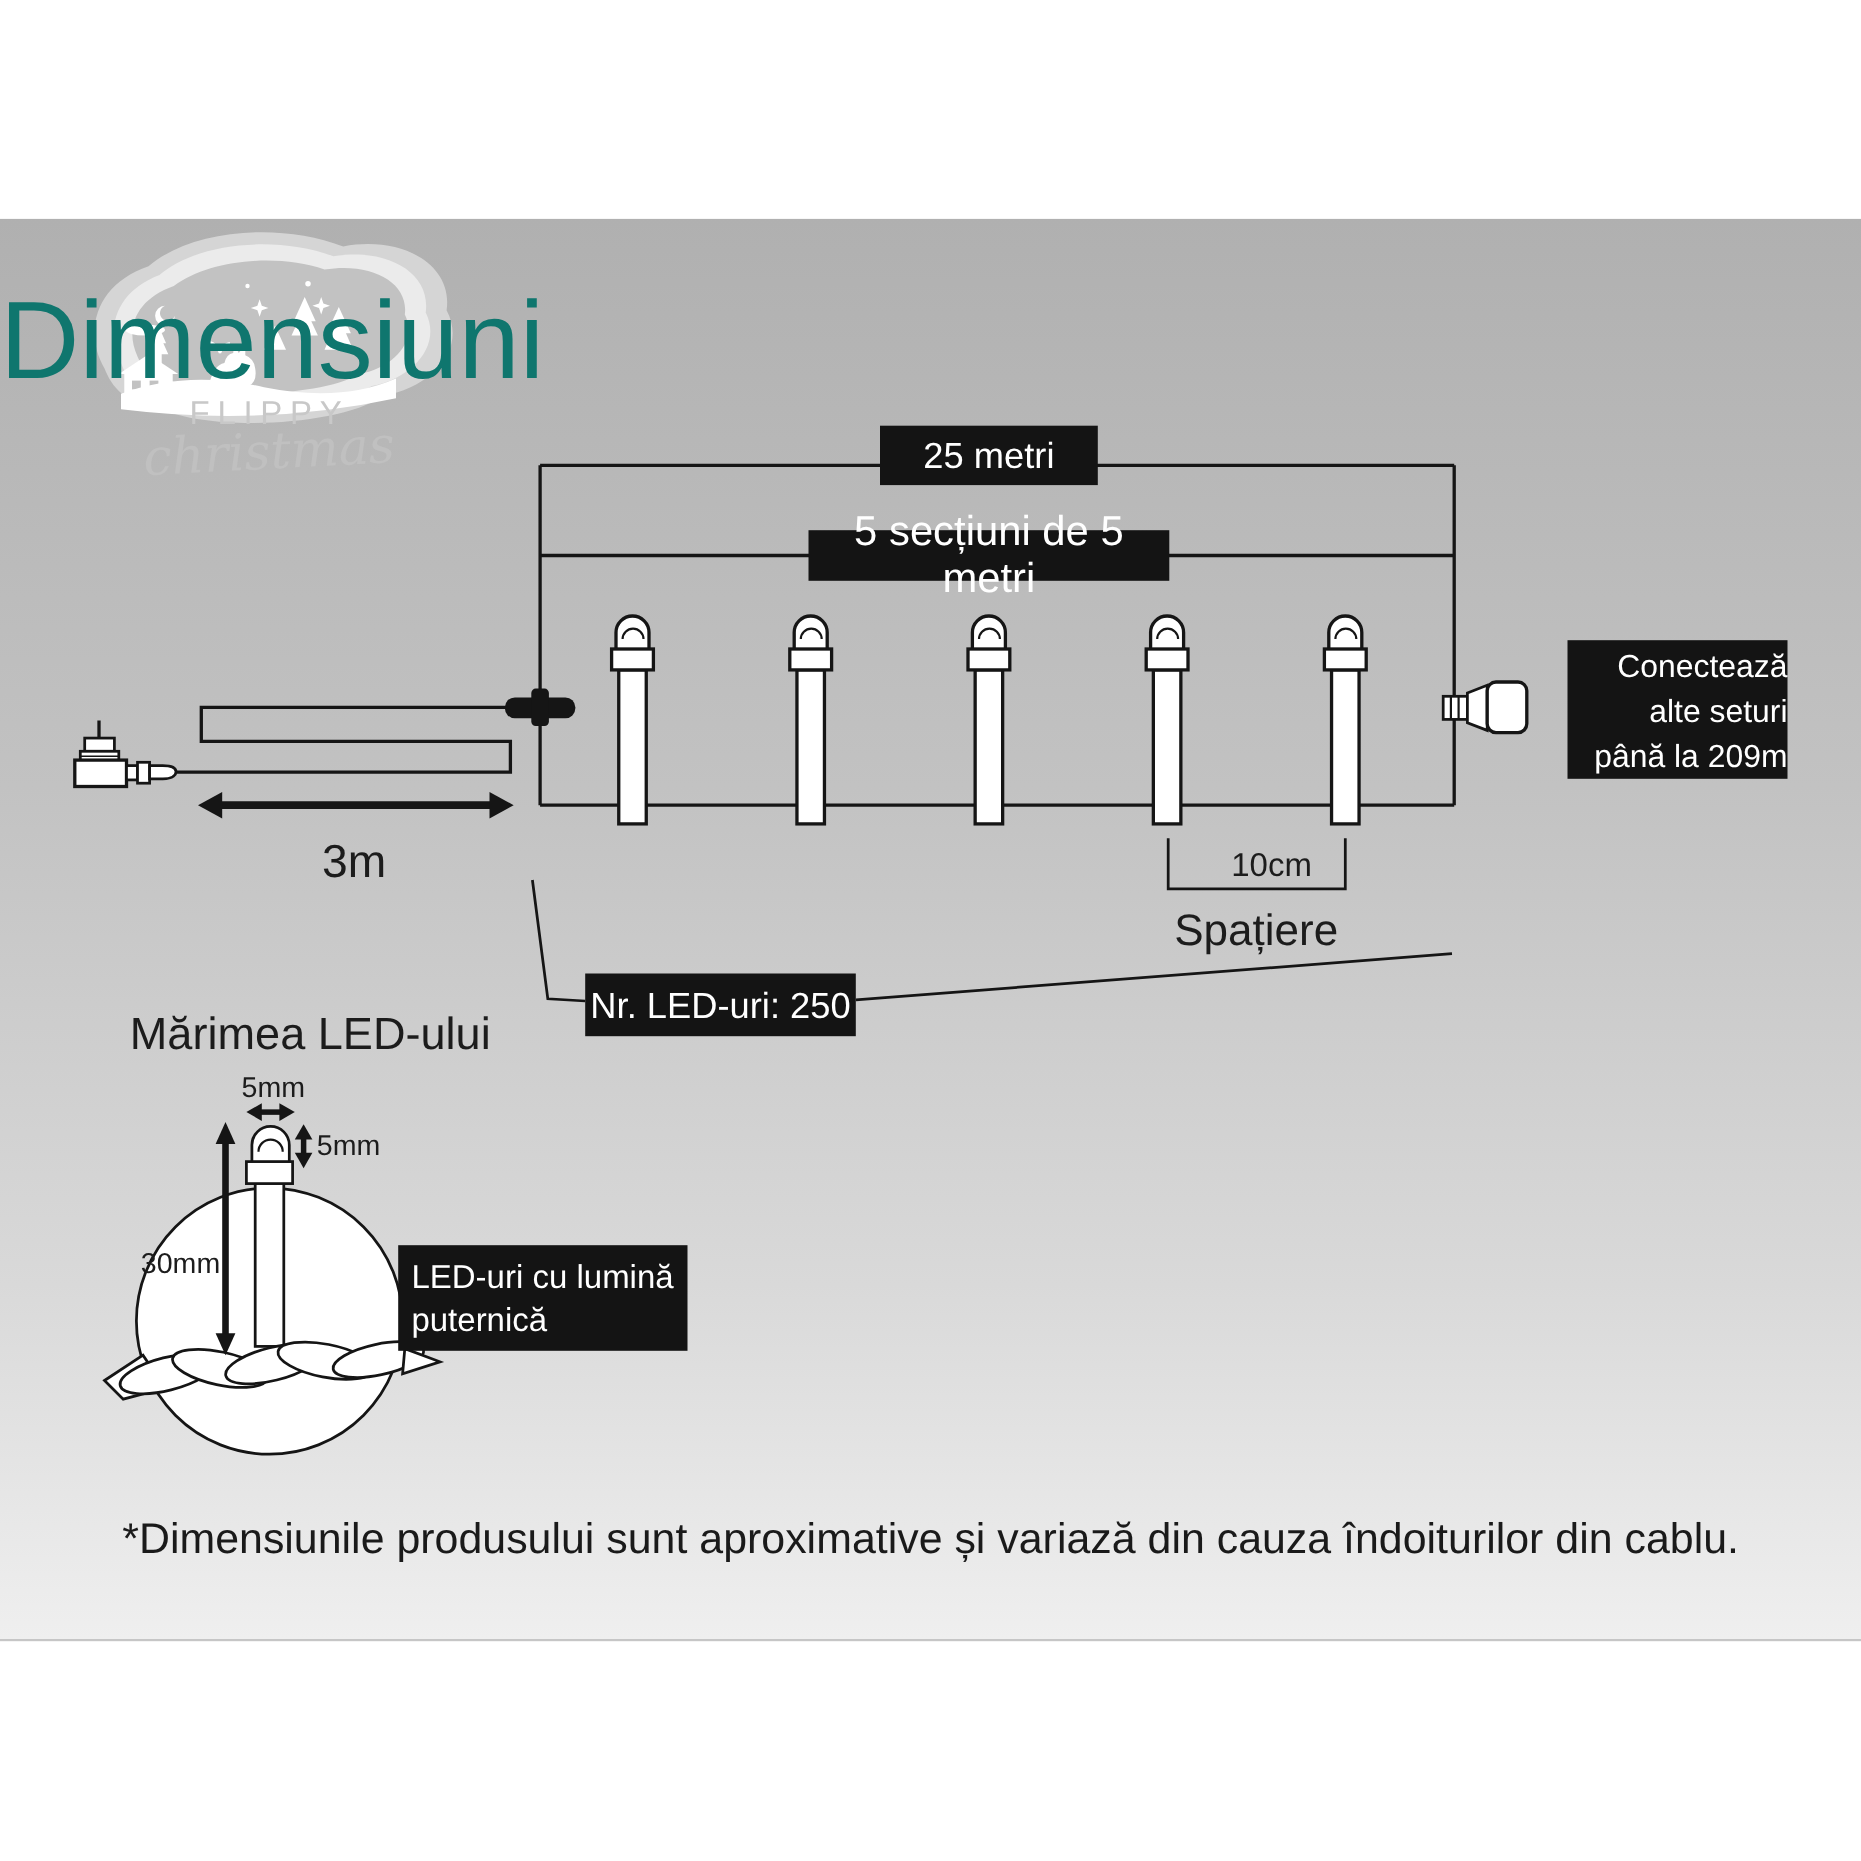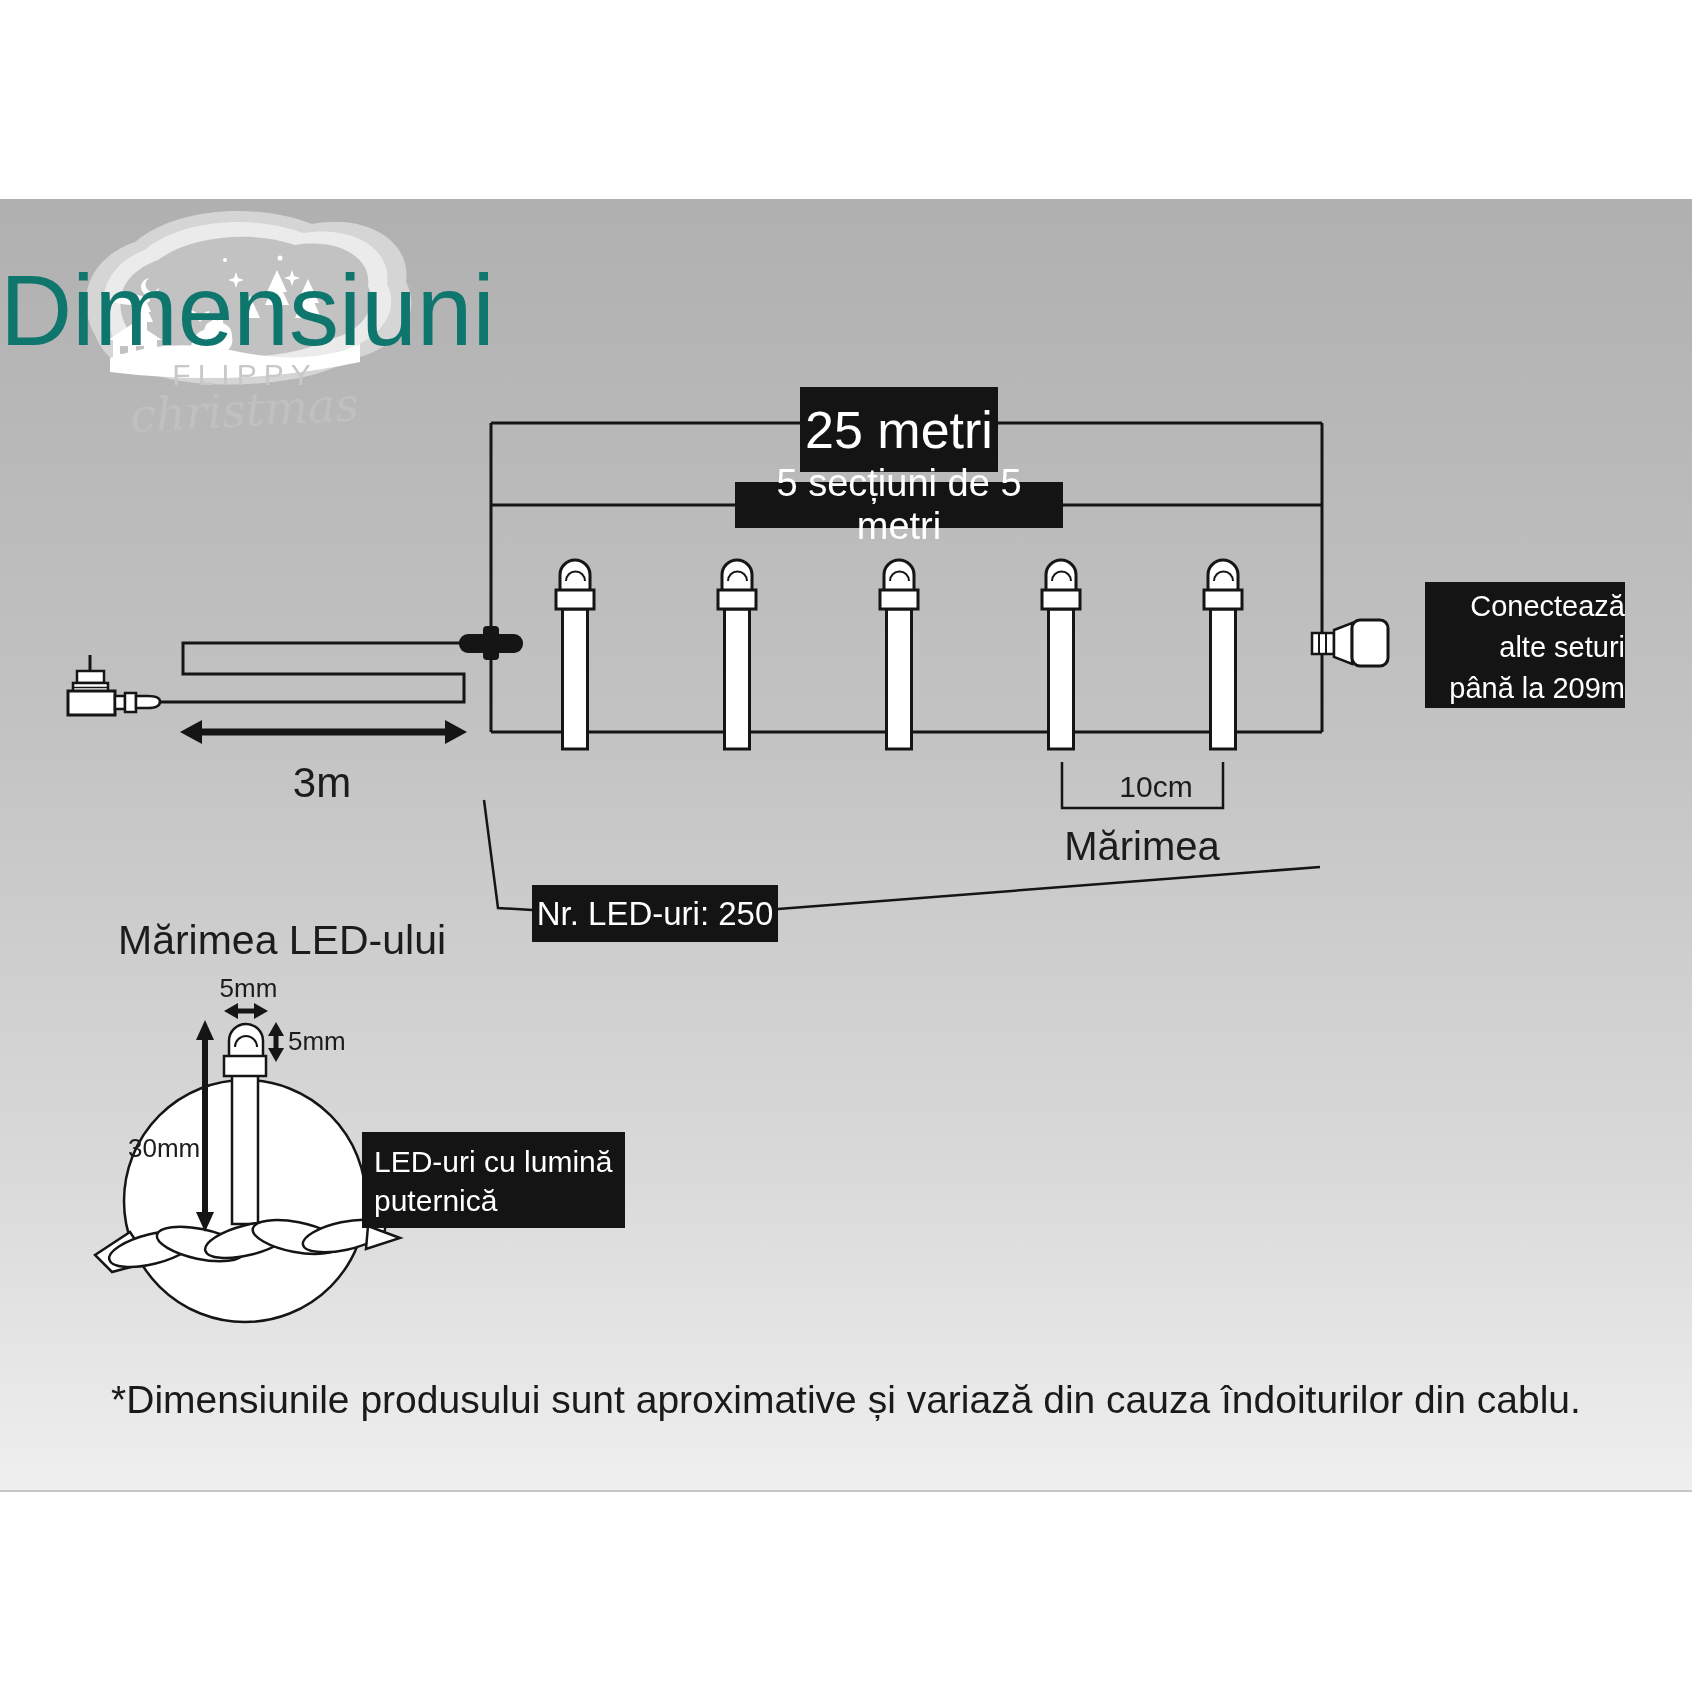--- a/index.html
+++ b/index.html
@@ -7,21 +7,21 @@
           font-family:"Liberation Sans", sans-serif;}
   .gray-band{position:absolute;left:0;top:199px;width:1692px;height:1291px;
              background:linear-gradient(180deg,#b0b0b0 0%,#c2c2c2 40%,#d9d9d9 75%,#efefef 100%);
              border-bottom:2px solid #c6c6c6;}
   .art{position:absolute;left:0;top:0;width:1692px;height:1692px;}
   .logo-svg{position:absolute;left:40px;top:200px;width:410px;height:240px;}
   .page-title{position:absolute;left:0;right:0;top:260px;
               font-size:100px;color:#0f766e;letter-spacing:0px;line-height:1;}
   .blackbox{position:absolute;background:#141414;color:#ffffff;
             display:flex;align-items:center;justify-content:center;text-align:center;}
-  .b25{left:800px;top:387px;width:198px;height:85px;font-size:52px;}
+  .b25{left:800px;top:387px;width:198px;height:54px;font-size:33px;}
   .b5s{left:735px;top:482px;width:328px;height:46px;font-size:38px;}
   .bconn{left:1425px;top:582px;width:200px;height:126px;font-size:29px;line-height:41px;
          display:block;text-align:right;padding:4px 0 0 13px;box-sizing:border-box;}
   .bnr{left:532px;top:885px;width:246px;height:57px;font-size:33px;}
   .bled{left:362px;top:1132px;width:263px;height:96px;font-size:30px;line-height:39px;
         display:block;text-align:left;padding:10px 0 0 12px;box-sizing:border-box;}
   .lbl{position:absolute;color:#1c1c1c;line-height:1.1;}
   .lbl-3m{left:252px;top:760px;width:140px;text-align:center;font-size:42px;}
   .lbl-10cm{left:1062px;top:770px;width:188px;text-align:center;font-size:30px;}
   .lbl-spatiere{left:1042px;top:824px;width:200px;text-align:center;font-size:40px;}
@@ -184,20 +184,20 @@
 
   <div class="blackbox bnr">Nr. LED-uri: 250</div>
 
   <div class="blackbox bled">
     <div>LED-uri cu lumină</div>
     <div>puternică</div>
   </div>
 
   <div class="lbl lbl-3m">3m</div>
   <div class="lbl lbl-10cm">10cm</div>
-  <div class="lbl lbl-spatiere">Mărimea</div>
+  <div class="lbl lbl-spatiere">Spațiere</div>
   <div class="lbl lbl-marimea">Mărimea LED-ului</div>
   <div class="lbl lbl-5mm-top">5mm</div>
   <div class="lbl lbl-5mm-right">5mm</div>
   <div class="lbl lbl-30mm">30mm</div>
 
   <div class="disclaimer">*Dimensiunile produsului sunt aproximative și variază din cauza îndoiturilor din cablu.</div>
 </div>
 
 </body></html>

